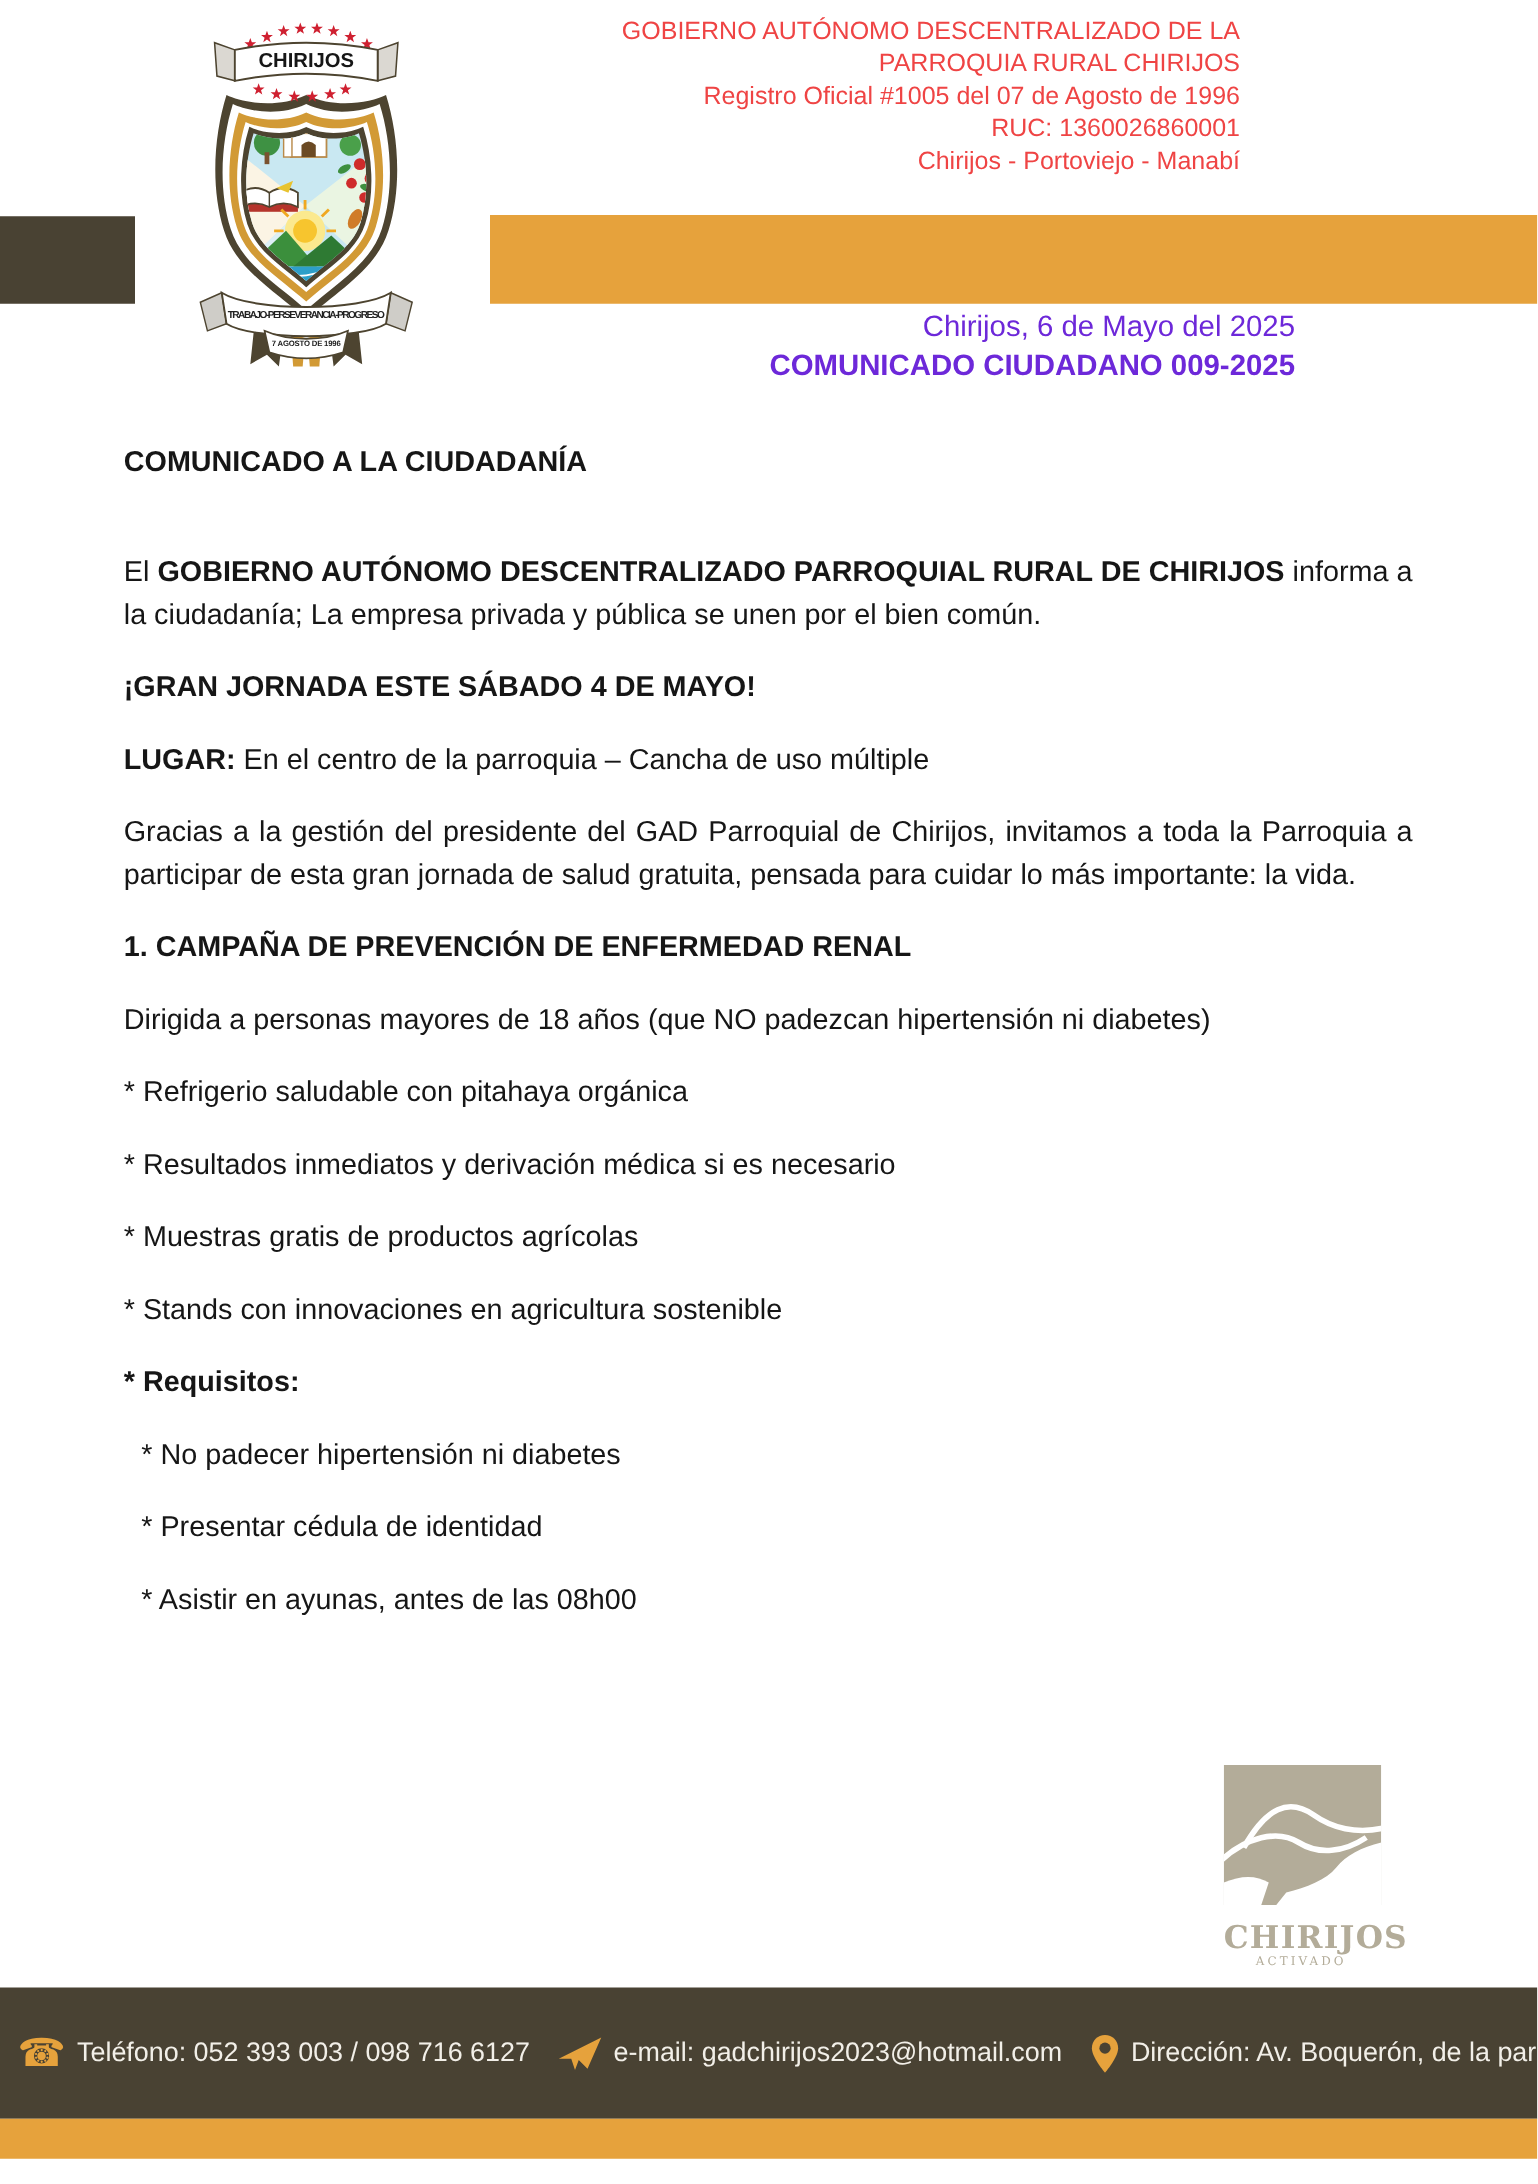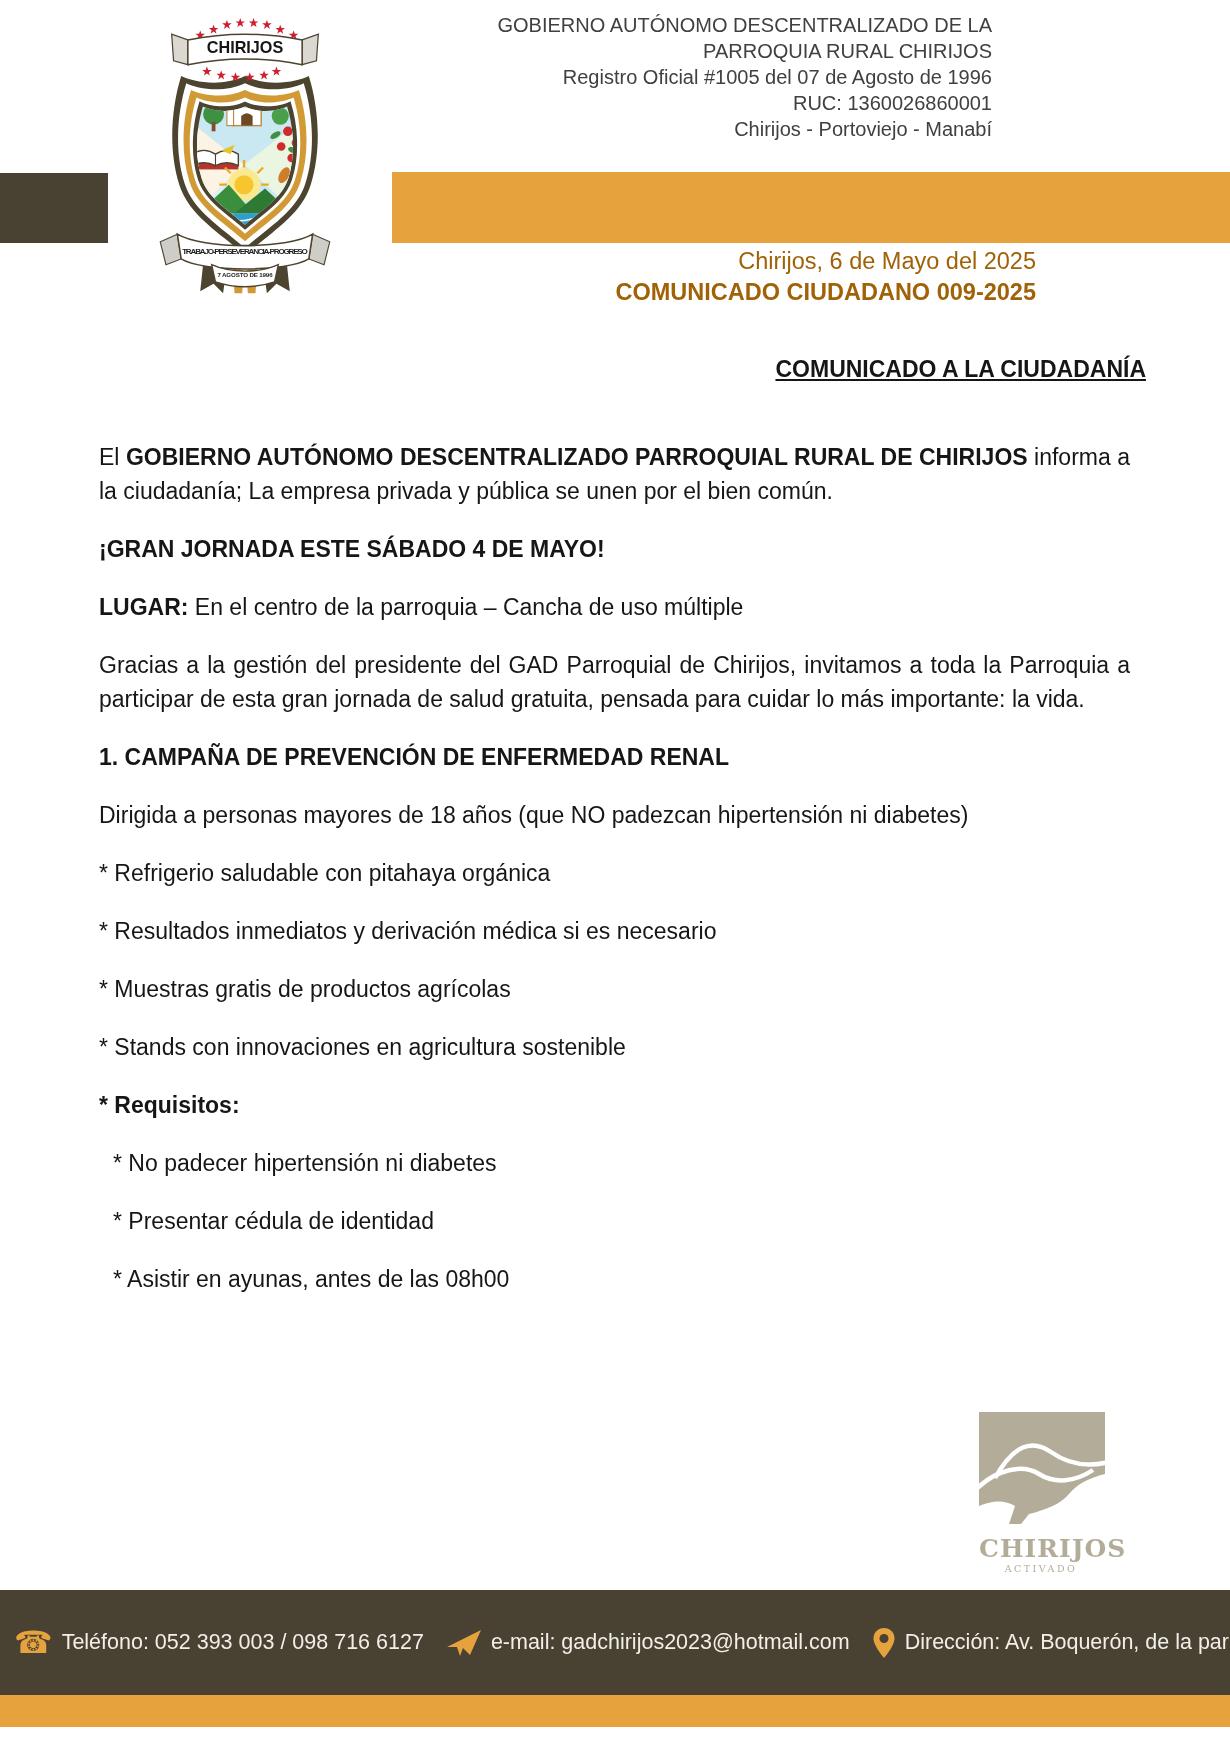--- a/index.html
+++ b/index.html
@@ -1,33 +1,33 @@
 <!DOCTYPE html>
 <html><head>
 <meta charset="utf-8">
 <style>
   html,body{margin:0;padding:0;background:#ffffff;}
   .page{position:relative;width:1230px;height:1747px;background:#fff;overflow:hidden;
         font-family:"Liberation Sans",sans-serif;color:#161616;}
 
   
   .org-block{position:absolute;top:12px;right:238px;text-align:right;
-             color:#404040;font-size:20px;line-height:26px;font-weight:500;}
+             color:#ef4444;font-size:20px;line-height:26px;font-weight:500;}
   .bar-left{position:absolute;left:0;top:173px;width:108px;height:70px;background:#494233;}
   .bar-top{position:absolute;left:392px;top:172px;width:838px;height:71px;background:#E6A23C;}
   .crest{position:absolute;left:145px;top:15px;width:200px;height:286px;}
 
   .meta-block{position:absolute;top:246px;right:194px;text-align:right;
-              font-size:23.5px;line-height:31px;color:#a16207;}
+              font-size:23.5px;line-height:31px;color:#6d28d9;}
   .meta-block .b{font-weight:bold;}
 
   
   .content{position:absolute;left:99px;top:352px;width:1047px;font-size:23px;line-height:34px;}
   .content p{margin:0 16px 24px 0;}
-  .doc-title{text-align:right;font-weight:bold;margin:0 0 54px 0 !important;text-decoration:underline;}
+  .doc-title{text-align:left;font-weight:bold;margin:0 0 54px 0 !important;}
   .jst{text-align:justify;}
   .b{font-weight:bold;}
   .req-item{padding-left:14px;}
 
   
   .brand{position:absolute;left:979px;top:1412px;width:126px;}
   .brand-word{margin-top:6px;text-align:center;font-family:"DejaVu Serif",serif;
               font-weight:bold;font-size:25px;letter-spacing:1px;color:#B3AC99;}
   .brand-sub{text-align:center;font-family:"DejaVu Serif",serif;font-size:9.5px;
              letter-spacing:2.5px;color:#B3AC99;padding-right:2px;}

